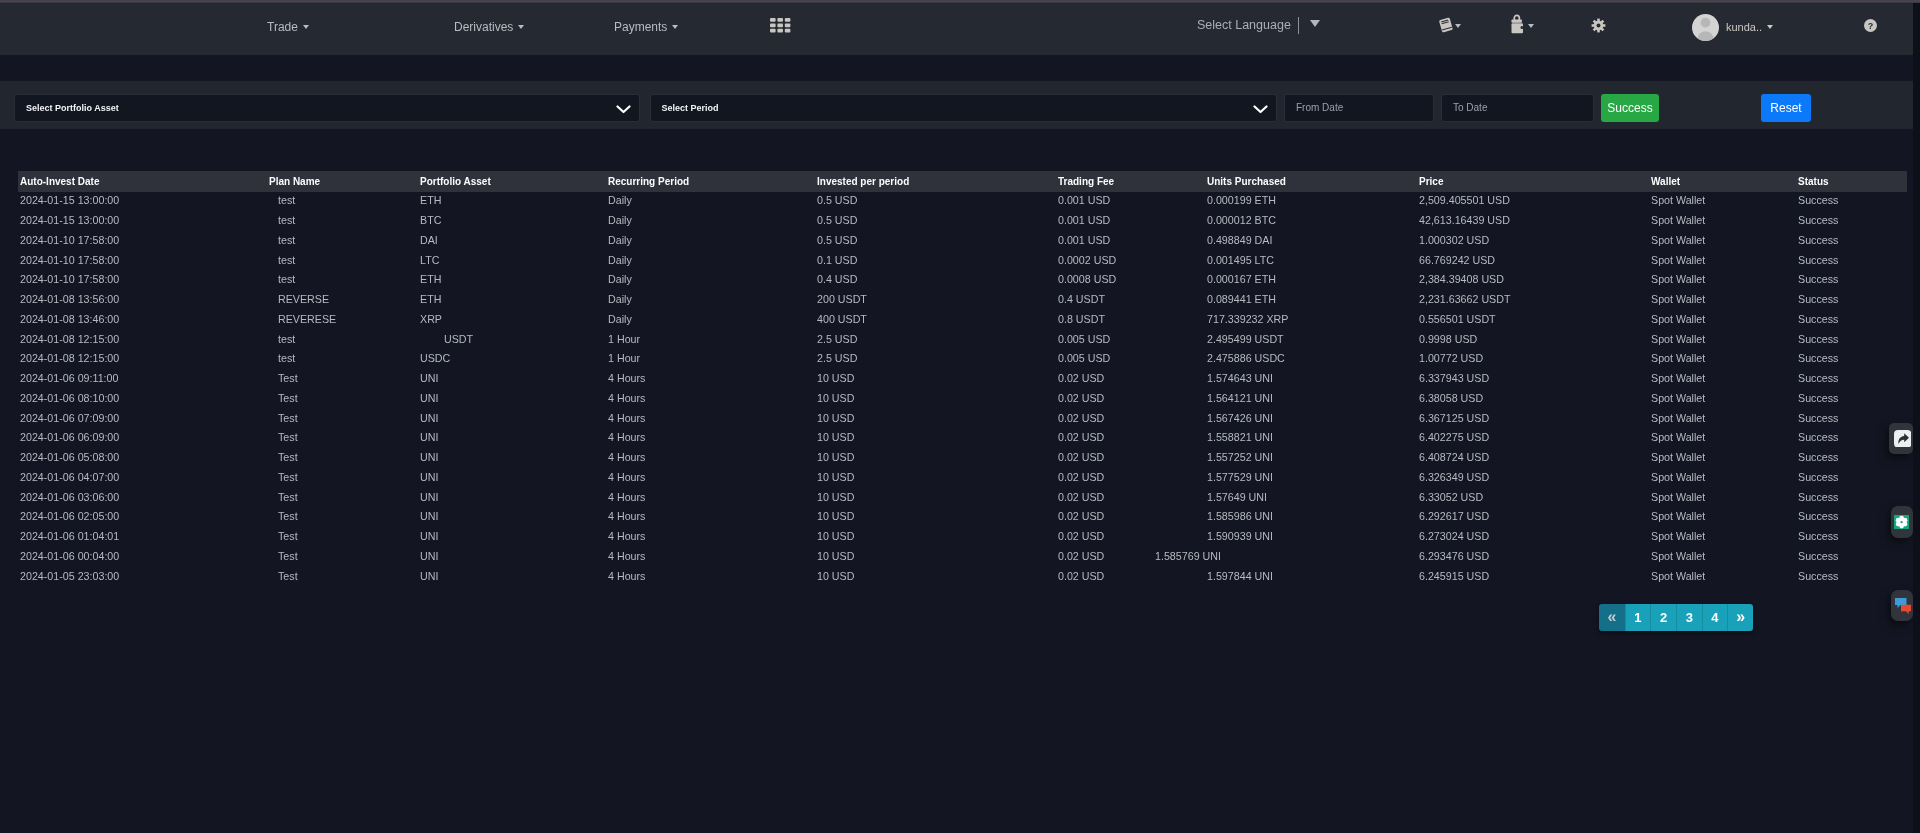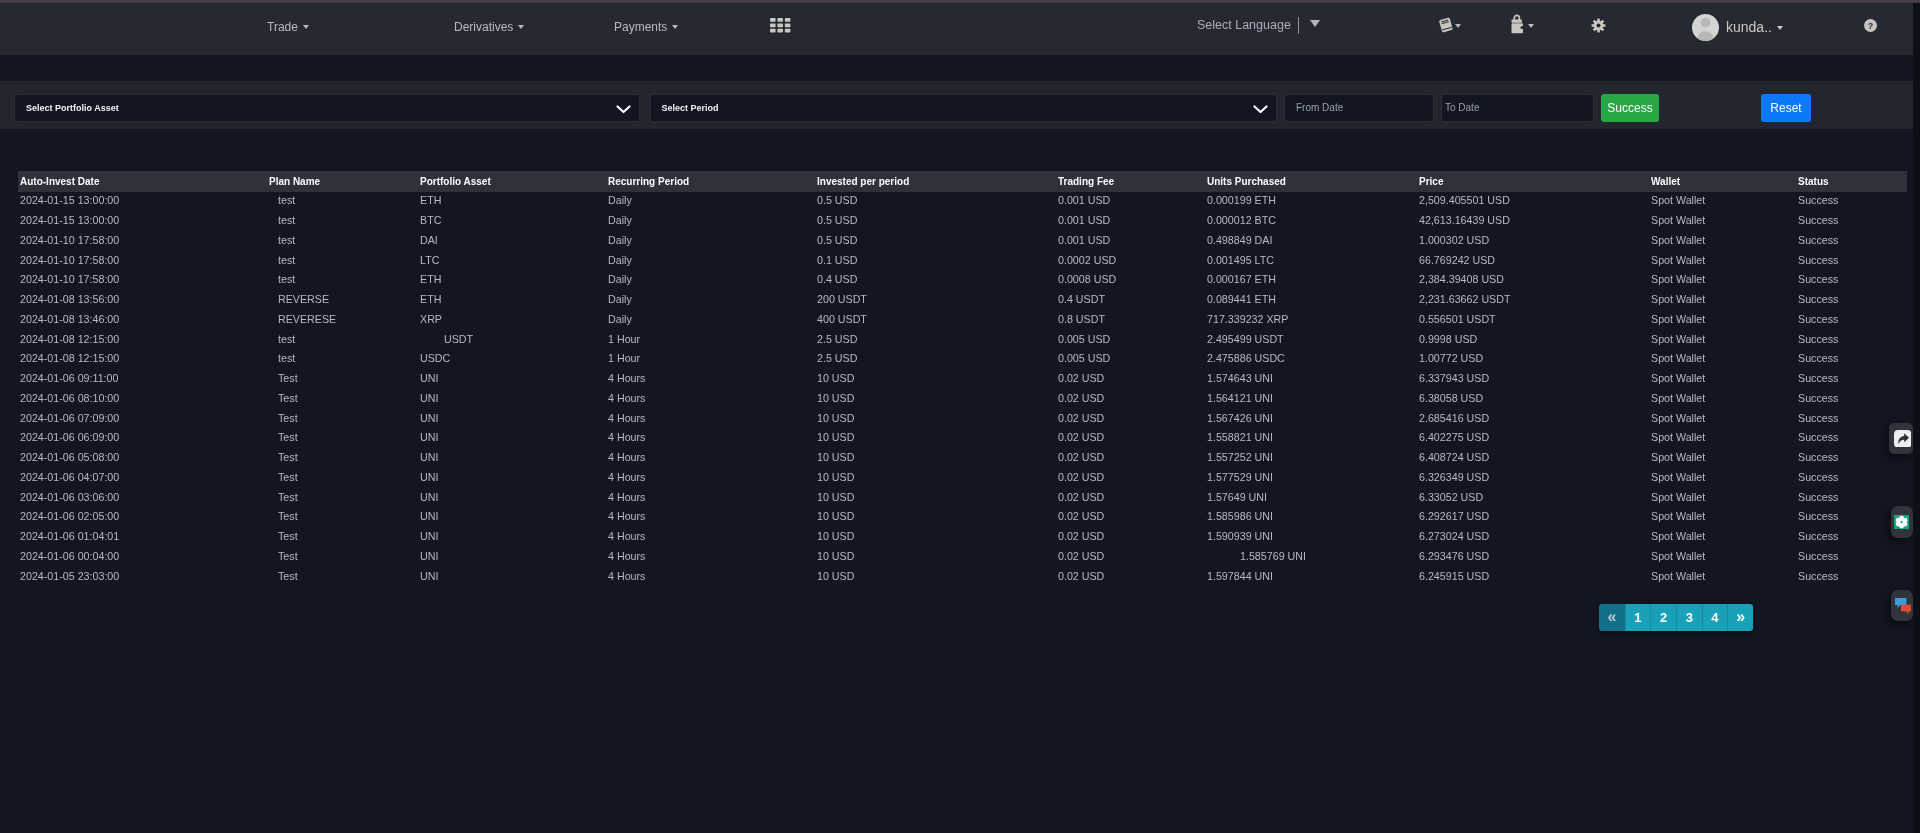--- a/index.html
+++ b/index.html
@@ -90,21 +90,21 @@
       <clipPath id="av">
         <circle cx="13.5" cy="13.5" r="13.5"></circle>
       </clipPath>
     </defs>
  <circle cx="13.5" cy="13.5" r="13.5" fill="#d4d4d4"></circle>
  <g clip-path="url(#av)" fill="#b7b7b7">
   <circle cx="13.5" cy="8.6" r="4.9"></circle>
   <ellipse cx="13.5" cy="24.3" rx="7.7" ry="7.1"></ellipse>
  </g>
 </svg>
-<div class="navitem" style="left:1726px;color:#cdc8c4;font-size:14px">kunda..<span class="caret" style="border-top-color:#cdc8c4"></span></div>
+<div class="navitem" style="left:1726px;color:#cdc8c4;font-size:11px">kunda..<span class="caret" style="border-top-color:#cdc8c4"></span></div>
 
 <svg class="abs" style="left:1863.5px;top:19px" width="13" height="13" viewBox="0 0 13 13">
  <circle cx="6.5" cy="6.5" r="6.5" fill="#c9c5c2"></circle>
  <text x="6.5" y="9.6" text-anchor="middle" font-family="Liberation Sans" font-size="9" font-weight="bold" fill="#262a33">?</text>
 </svg>
 
 <div id="panel"></div>
 <div class="sel" style="left:14px;width:626px">
     <span class="lbl" style="left:11px">Select Portfolio Asset</span>
  <svg style="position:absolute;right:8px;top:10px" width="15" height="9" viewBox="0 0 15 9">
@@ -114,21 +114,21 @@
 <div class="sel" style="left:650px;width:627px">
     <span class="lbl" style="left:10.5px">Select Period</span>
  <svg style="position:absolute;right:8px;top:10px" width="15" height="9" viewBox="0 0 15 9">
       <polyline points="1.5,1.5 7.5,7 13.5,1.5" fill="none" stroke="#fff" stroke-width="2.2" stroke-linecap="round" stroke-linejoin="round"></polyline>
     </svg>
 </div>
 <div class="inp" style="left:1284px;width:150px">
     <span class="ph" style="left:11px">From Date</span>
   </div>
 <div class="inp" style="left:1441px;width:153px">
-    <span class="ph" style="left:3px">To Date</span>
+    <span class="ph" style="left:11px">To Date</span>
   </div>
 <div class="abs" style="left:1601px;top:94px;width:58px;height:28px;background:#27a845;border-radius:3px;color:#fff;font-size:12px;text-align:center;line-height:28px">Success</div>
 <div class="abs" style="left:1761px;top:94px;width:50px;height:28px;background:#0b79fa;border-radius:3px;color:#fff;font-size:12px;text-align:center;line-height:28px">Reset</div>
 <div id="thead">
     <span style="left:2px">Auto-Invest Date</span>
     <span style="left:251px">Plan Name</span>
     <span style="left:402px">Portfolio Asset</span>
     <span style="left:590px">Recurring Period</span>
     <span style="left:799px">Invested per period</span>
     <span style="left:1040px">Trading Fee</span>
@@ -270,21 +270,21 @@
     <span style="left:1798px">Success</span>
   </div>
 <div class="tr" style="top:408.66px">
     <span style="left:20px">2024-01-06 07:09:00</span>
     <span style="left:278px">Test</span>
     <span style="left:420px">UNI</span>
     <span style="left:608px">4 Hours</span>
     <span style="left:817px">10 USD</span>
     <span style="left:1058px">0.02 USD</span>
     <span style="left:1207px">1.567426 UNI</span>
-    <span style="left:1419px">2.685416 USD</span>
+    <span style="left:1419px">6.367125 USD</span>
     <span style="left:1651px">Spot Wallet</span>
     <span style="left:1798px">Success</span>
   </div>
 <div class="tr" style="top:428.42px">
     <span style="left:20px">2024-01-06 06:09:00</span>
     <span style="left:278px">Test</span>
     <span style="left:420px">UNI</span>
     <span style="left:608px">4 Hours</span>
     <span style="left:817px">10 USD</span>
     <span style="left:1058px">0.02 USD</span>
@@ -353,21 +353,21 @@
     <span style="left:1651px">Spot Wallet</span>
     <span style="left:1798px">Success</span>
   </div>
 <div class="tr" style="top:546.98px">
     <span style="left:20px">2024-01-06 00:04:00</span>
     <span style="left:278px">Test</span>
     <span style="left:420px">UNI</span>
     <span style="left:608px">4 Hours</span>
     <span style="left:817px">10 USD</span>
     <span style="left:1058px">0.02 USD</span>
-    <span style="left:1240px">1.585769 UNI</span>
+    <span style="left:1155px">1.585769 UNI</span>
     <span style="left:1419px">6.293476 USD</span>
     <span style="left:1651px">Spot Wallet</span>
     <span style="left:1798px">Success</span>
   </div>
 <div class="tr" style="top:566.74px">
     <span style="left:20px">2024-01-05 23:03:00</span>
     <span style="left:278px">Test</span>
     <span style="left:420px">UNI</span>
     <span style="left:608px">4 Hours</span>
     <span style="left:817px">10 USD</span>

